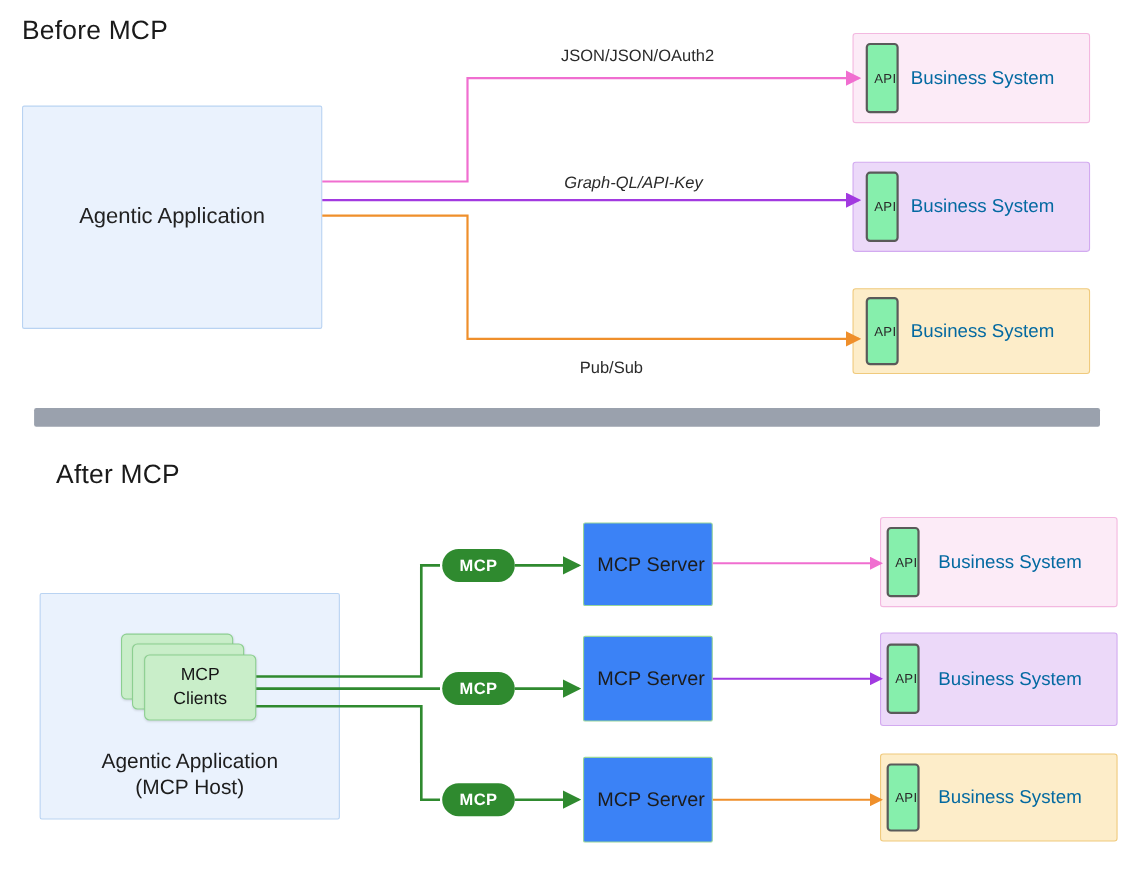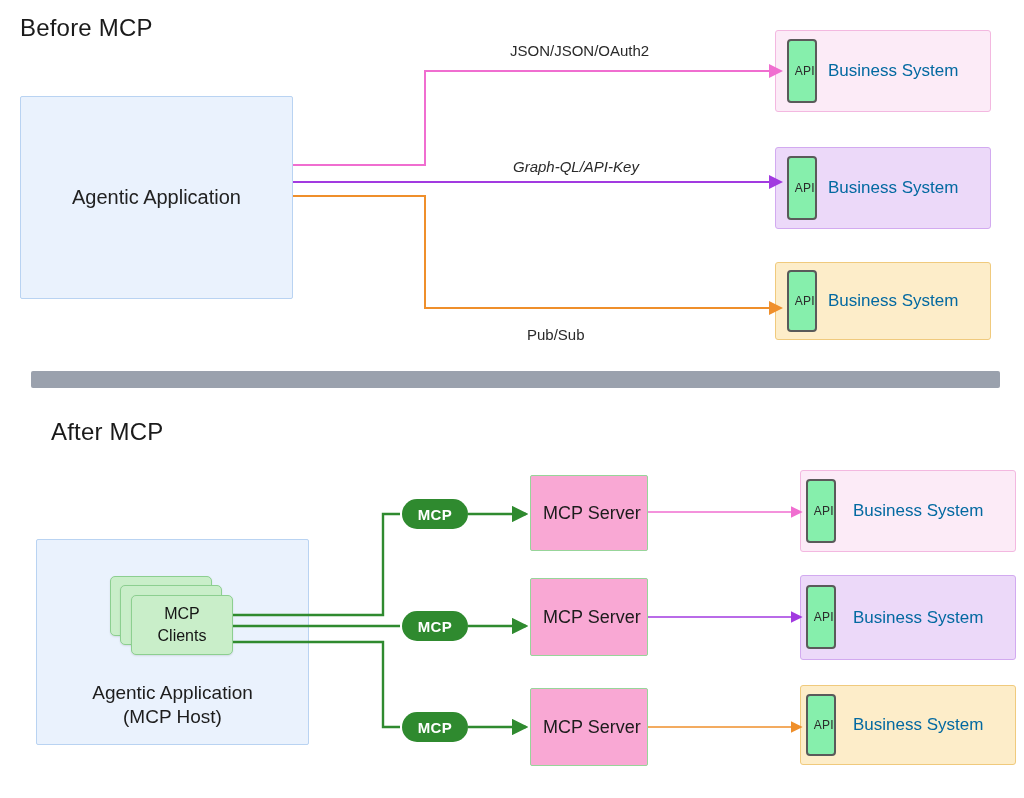--- a/index.html
+++ b/index.html
@@ -79,21 +79,21 @@
     border-radius:4px;
     display:flex;
     align-items:center;
     justify-content:flex-end;
     font-size:12px;
     color:#2b2b2b;
     letter-spacing:.3px;
   }
 
   .mcpserver{
-    background:#f9a8d4;
+    background:#3b82f6;
     border:1px solid #97d59a;
     border-radius:2px;
     font-size:18px;
     color:#1c1c1c;
     justify-content:flex-start;
     padding-left:12px;
   }
 
   .clientcard{
     position:absolute;

